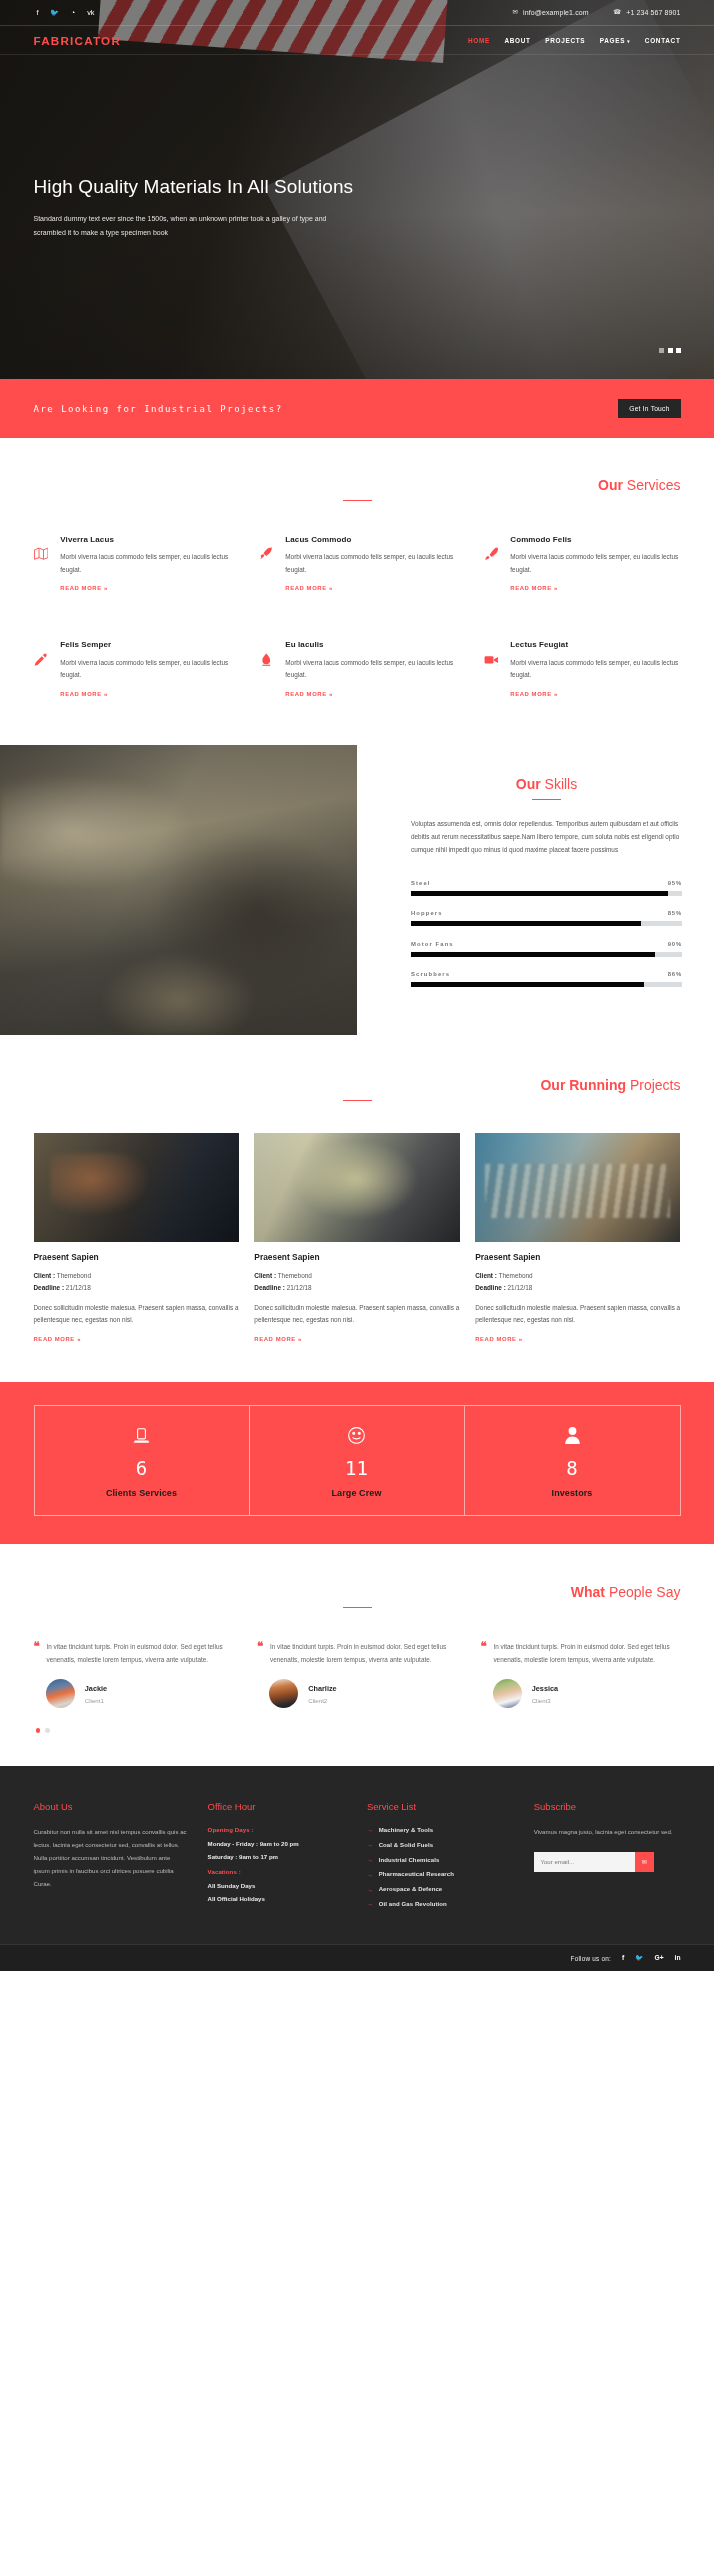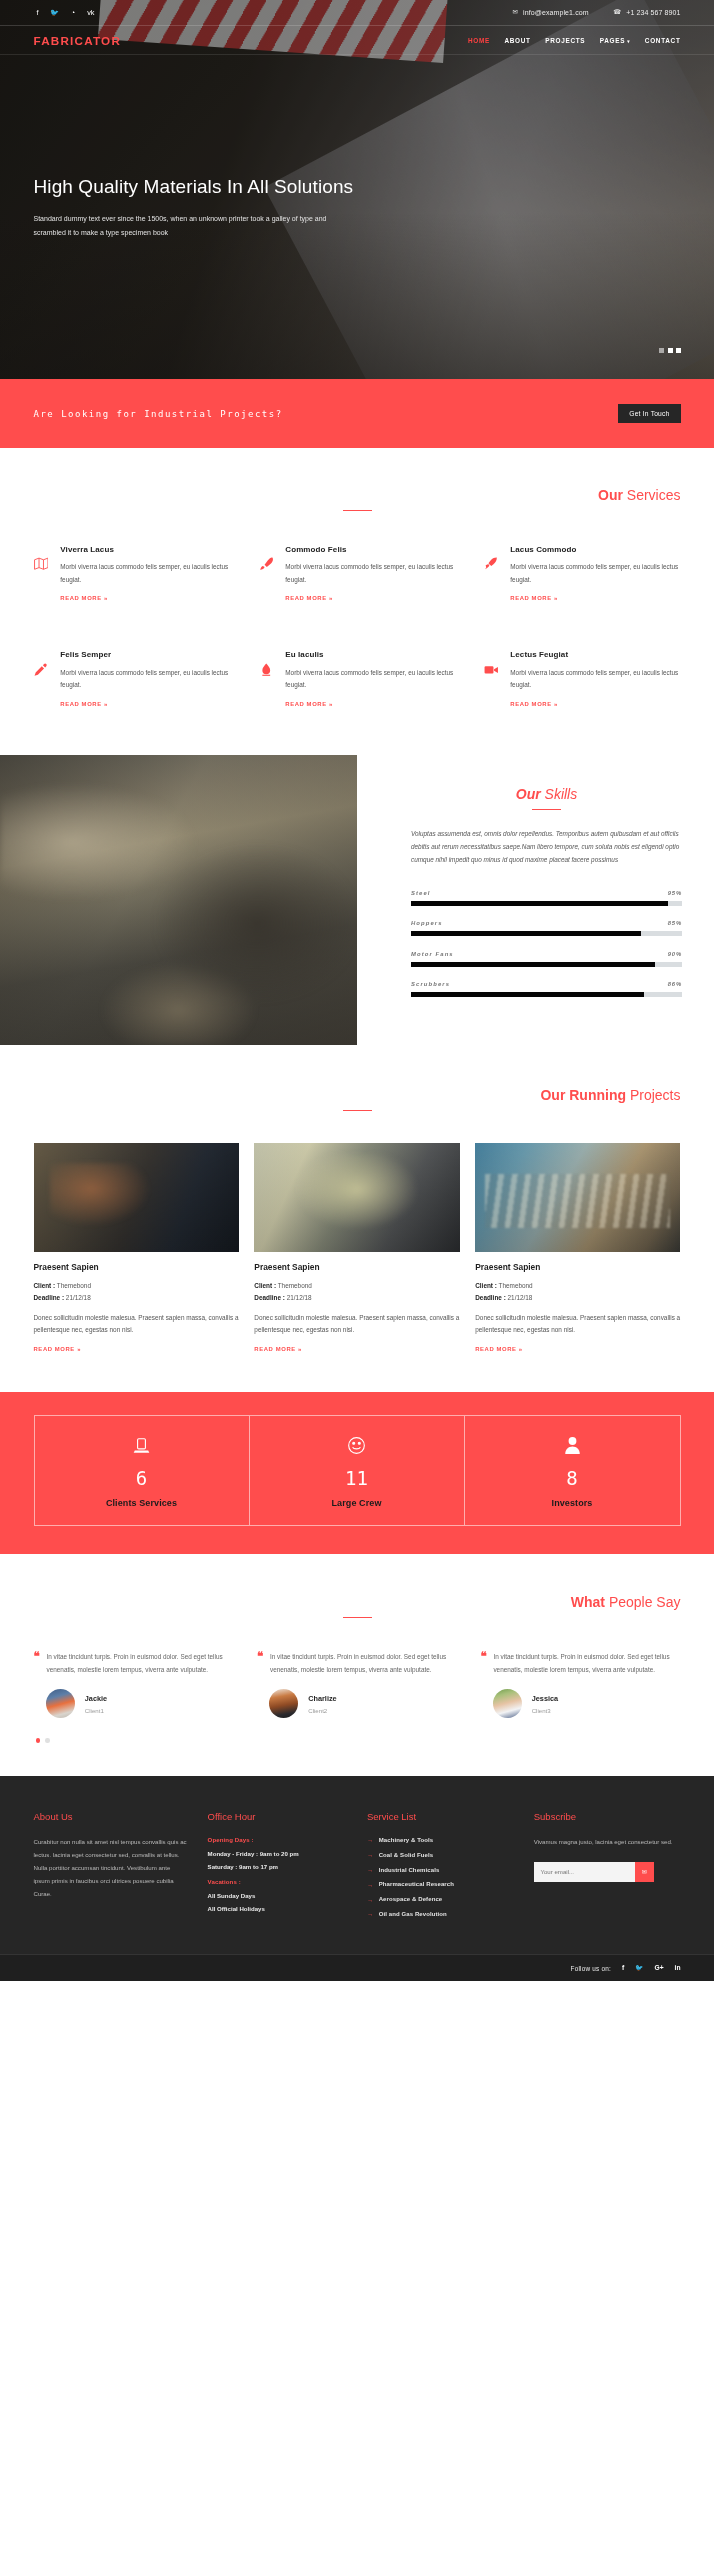--- a/index.html
+++ b/index.html
@@ -100,21 +100,21 @@
     position: absolute; right: 33px; bottom: 26px; z-index: 6;
     display: flex; gap: 3.3px;
   }
   .hero-dots-nav i {
     width: 5px; height: 5px; background: rgba(255,255,255,.55); display: block;
   }
   .hero-dots-nav i.on { background: #fff; }
 
   
   .cta { background: #ff4d4d; }
-  .cta .wrap { display: flex; align-items: center; height: 69px; }
+  .cta .wrap { display: flex; align-items: center; height: 59px; }
   .cta-text {
     color: #fff; font-size: 9px; letter-spacing: 1.5px;
     font-family: "DejaVu Sans Mono", monospace; font-weight: normal;
   }
   .cta-btn {
     margin-left: auto;
     background: #262626; color: #fff;
     border: none; cursor: pointer;
     font-size: 6.7px; padding: 6.1px 11px; letter-spacing: 0.2px;
     font-family: "Liberation Sans", sans-serif;
@@ -161,21 +161,21 @@
   }
   .skills-img .blur {
     position: absolute; inset: 0;
     background:
       radial-gradient(ellipse 179px 84px at 20% 30%, rgba(210,198,170,.55), transparent 70%),
       radial-gradient(ellipse 145px 112px at 72% 58%, rgba(48,44,38,.7), transparent 72%),
       radial-gradient(ellipse 112px 67px at 50% 88%, rgba(168,152,120,.45), transparent 70%);
     filter: blur(3.3px);
   }
   .skills-body {
-    flex: 1; padding: 31px 32px 0 54px; font-style: italic;
+    flex: 1; padding: 31px 32px 0 54px;
   }
   .skills-body .sec-head { text-align: center; margin-bottom: 16.7px; }
   .skills-body .intro { font-size: 6.4px; color: #555; line-height: 2.05; }
   .bars { margin-top: 23.4px; }
   .bar-row { margin-bottom: 14.5px; }
   .bar-top { display: flex; justify-content: space-between; margin-bottom: 5px; }
   .bar-label {
     font-size: 5.9px; color: #777; letter-spacing: 1.1px; font-weight: bold;
   }
   .bar-val { font-size: 5.9px; color: #777; letter-spacing: 0.8px; font-weight: bold; }
@@ -372,38 +372,38 @@
         <div>
           <h3>Viverra Lacus</h3>
           <p>Morbi viverra lacus commodo felis semper, eu iaculis lectus feugiat.</p>
           <a class="readmore" href="#">READ MORE »</a>
         </div>
       </div>
 
       <div class="svc">
         <div class="svc-ico">
           <svg width="14.5" height="13.4" viewBox="0 0 26 24" fill="#ff4d4d">
-              <path d="M24 1c-2-1-5 1-8 5l-6 8 4 4 7-6c4-3 5-9 3-11zM7 16c-3 1-4 4-5 7 4 0 7-2 8-5l-3-2z"></path>
+              <path d="M23 1c-5 0-9 2-12 6l-3 4 5 5 4-3c4-3 6-7 6-12zM7 13l-4 2 1 4 4-1 2-4-3-1zM5 17l-3 5 5-3-2-2z"></path>
             </svg>
         </div>
         <div>
-          <h3>Commodo Felis</h3>
+          <h3>Lacus Commodo</h3>
           <p>Morbi viverra lacus commodo felis semper, eu iaculis lectus feugiat.</p>
           <a class="readmore" href="#">READ MORE »</a>
         </div>
       </div>
 
       <div class="svc">
         <div class="svc-ico">
           <svg width="14.5" height="13.4" viewBox="0 0 26 24" fill="#ff4d4d">
-              <path d="M23 1c-5 0-9 2-12 6l-3 4 5 5 4-3c4-3 6-7 6-12zM7 13l-4 2 1 4 4-1 2-4-3-1zM5 17l-3 5 5-3-2-2z"></path>
+              <path d="M24 1c-2-1-5 1-8 5l-6 8 4 4 7-6c4-3 5-9 3-11zM7 16c-3 1-4 4-5 7 4 0 7-2 8-5l-3-2z"></path>
             </svg>
         </div>
         <div>
-          <h3>Lacus Commodo</h3>
+          <h3>Commodo Felis</h3>
           <p>Morbi viverra lacus commodo felis semper, eu iaculis lectus feugiat.</p>
           <a class="readmore" href="#">READ MORE »</a>
         </div>
       </div>
 
       <div class="svc">
         <div class="svc-ico">
           <svg width="14.5" height="13.4" viewBox="0 0 26 24" fill="#ff4d4d">
               <path d="M22 2a3 3 0 00-4 0l-2 2 4 4 2-2a3 3 0 000-4zM14 6L3 17l-2 6 6-2L18 10l-4-4z"></path>
             </svg>

